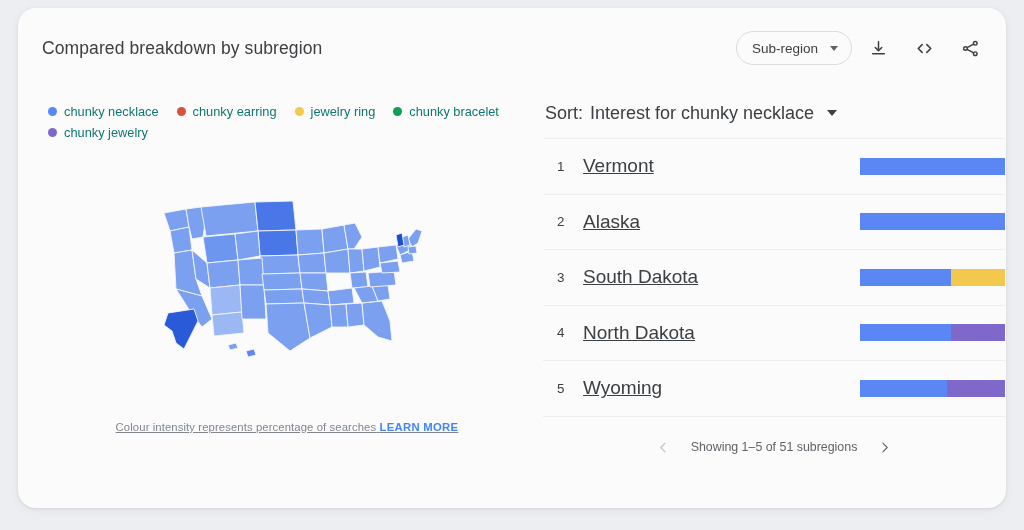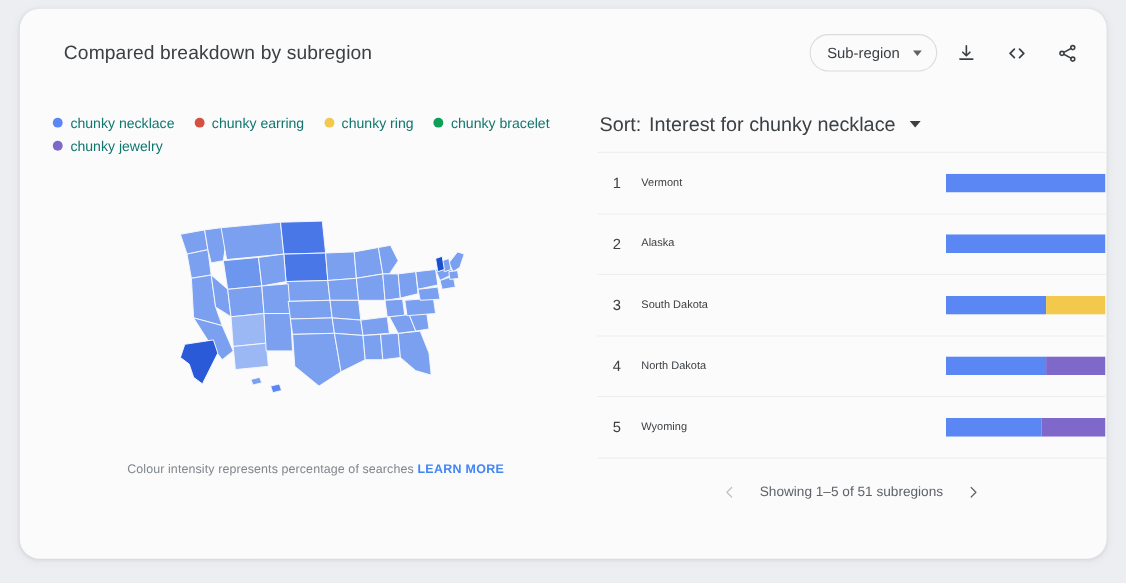--- a/index.html
+++ b/index.html
@@ -27,21 +27,21 @@
   }
 
   
   .card-header {
     position: absolute;
     left: 0; top: 0; right: 0;
     height: 78px;
   }
   .card-title {
     position: absolute;
-    left: 40px;
+    left: 24px;
     top: 30px;
     font-size: 17.5px;
     color: #3c4043;
     letter-spacing: 0.1px;
     white-space: nowrap;
   }
   .header-controls {
     position: absolute;
     right: 16px;
     top: 20px;
@@ -130,20 +130,21 @@
   }
   .map-caption {
     position: absolute;
     left: 0;
     top: 263px;
     width: 490px;
     text-align: center;
     font-size: 11.3px;
     color: #80868b;
     letter-spacing: 0.1px;
+    text-decoration: underline;
   }
   .learn-more {
     color: #4285f4;
     font-weight: bold;
     letter-spacing: 0.3px;
     cursor: pointer;
   }
 
   
   .list-panel {
@@ -186,23 +187,24 @@
   .rank-num {
     width: 26px;
     font-size: 13.4px;
     color: #3c4043;
     text-align: left;
     padding-left: 14px;
     box-sizing: border-box;
   }
   .rank-name {
     flex: 1;
-    font-size: 10px;
+    font-size: 19px;
     color: #3c4043;
     padding-left: 14px;
+    text-decoration: underline;
   }
   .bar-track {
     position: absolute;
     right: 0;
     width: 145px;
     height: 17px;
     display: flex;
     overflow: hidden;
   }
   .bar-seg { height: 100%; }
@@ -272,21 +274,21 @@
     <div class="legend-item">
       <span class="legend-dot" style="background:#5b87f5"></span>
       <span>chunky necklace</span>
     </div>
     <div class="legend-item">
       <span class="legend-dot" style="background:#d4503f"></span>
       <span>chunky earring</span>
     </div>
     <div class="legend-item">
       <span class="legend-dot" style="background:#f2c94c"></span>
-      <span>chunky ring</span>
+      <span>jewelry ring</span>
     </div>
     <div class="legend-item">
       <span class="legend-dot" style="background:#0f9d58"></span>
       <span>chunky bracelet</span>
     </div>
     <div class="legend-item">
       <span class="legend-dot" style="background:#7e68c9"></span>
       <span>chunky jewelry</span>
     </div>
   </div>

